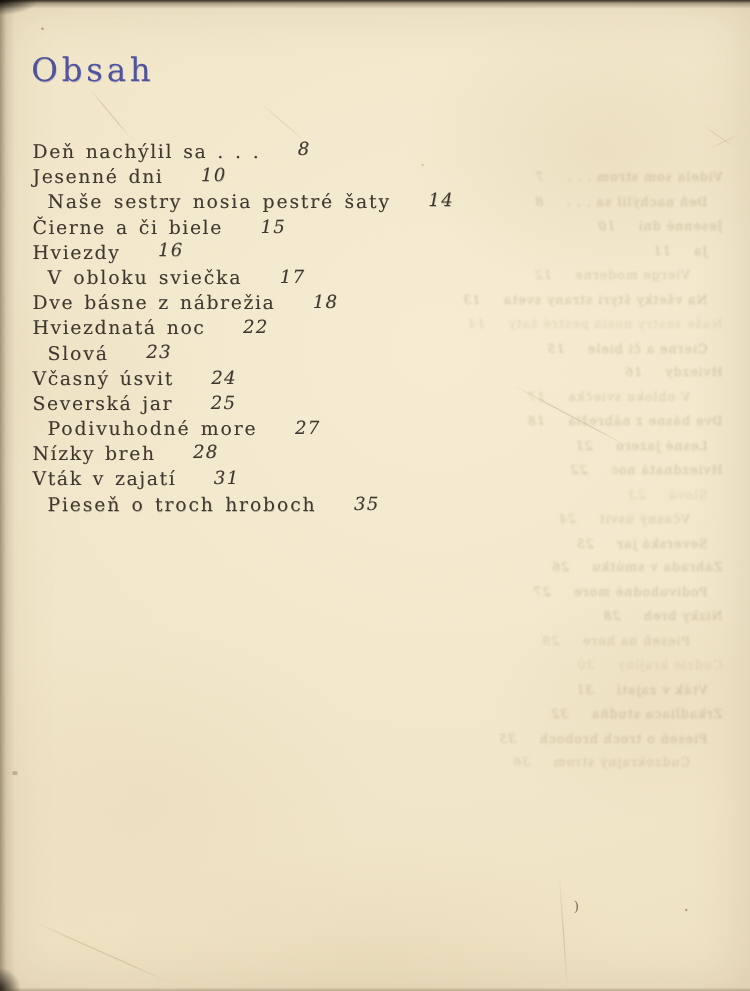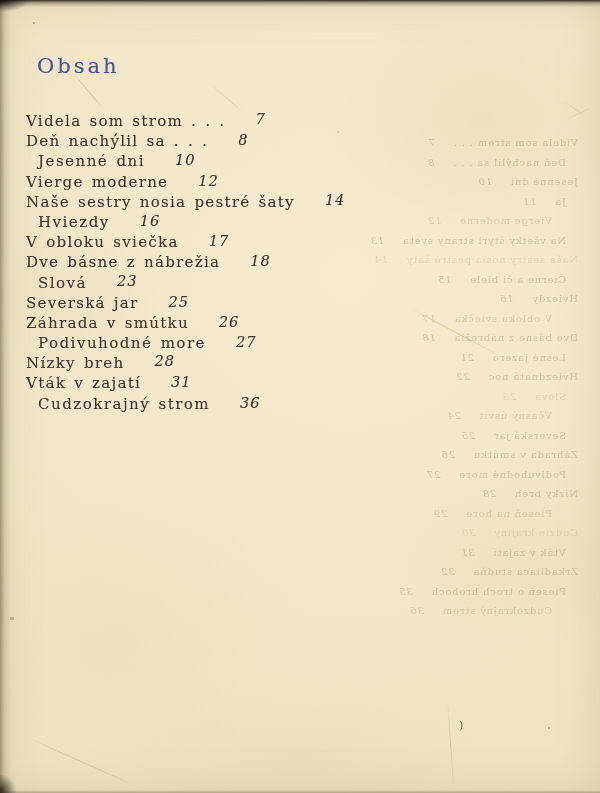--- a/index.html
+++ b/index.html
@@ -43,22 +43,22 @@
     position: absolute; bottom: 0; left: 0; width: 16px; height: 18px;
     background: radial-gradient(ellipse at 0 100%, rgba(12,9,5,0.85), transparent 75%);
   }
   .edge-bottom {
     position: absolute; bottom: 0; left: 0; right: 0; height: 3px;
     background: linear-gradient(0deg, rgba(90,72,46,0.35), rgba(90,72,46,0));
   }
 
   
   .title {
-    position: absolute; left: 25px; top: 42px; margin: 12px;
-    font-size: 21px; font-weight: normal;
+    position: absolute; left: 25px; top: 42px; margin: 0;
+    font-size: 26px; font-weight: normal;
     letter-spacing: 3px;
     color: var(--title-color, #4f549d);
     text-shadow: 0.4px 0.4px 0 rgba(79,84,157,0.35);
   }
 
   
   .toc {
     position: absolute; left: 26px; top: 112px; width: 340px;
     color: var(--text-color, #3f382f);
   }
@@ -163,89 +163,89 @@
       <div class="ghost-line"><span>Cudzie krajiny</span><span class="gn">30</span></div>
       <div class="ghost-line"><span>Vták v zajatí</span><span class="gn">31</span></div>
       <div class="ghost-line"><span>Zrkadliaca studňa</span><span class="gn">32</span></div>
       <div class="ghost-line"><span>Pieseň o troch hroboch</span><span class="gn">35</span></div>
       <div class="ghost-line"><span>Cudzokrajný strom</span><span class="gn">36</span></div>
     </div>
 
   <h1 class="title">Obsah</h1>
 
   <div class="toc">
-    <div class="toc-row">
-      <span class="t">Videla som strom . . .</span><span class="n">7</span>
-    </div>
 
     <div class="toc-row">
       <span class="t">Deň nachýlil sa . . .</span><span class="n">8</span>
     </div>
 
     <div class="toc-row">
       <span class="t">Jesenné dni</span><span class="n">10</span>
     </div>
 
 
-    <div class="toc-row">
-      <span class="t">Vierge moderne</span><span class="n">12</span>
-    </div>
 
 
     <div class="toc-row">
       <span class="t">Naše sestry nosia pestré šaty</span><span class="n">14</span>
     </div>
 
+    <div class="toc-row">
+      <span class="t">Čierne a či biele</span><span class="n">15</span>
+    </div>
 
     <div class="toc-row">
       <span class="t">Hviezdy</span><span class="n">16</span>
     </div>
 
     <div class="toc-row">
       <span class="t">V obloku sviečka</span><span class="n">17</span>
     </div>
 
     <div class="toc-row">
       <span class="t">Dve básne z nábrežia</span><span class="n">18</span>
     </div>
 
 
+    <div class="toc-row">
+      <span class="t">Hviezdnatá noc</span><span class="n">22</span>
+    </div>
 
     <div class="toc-row">
       <span class="t">Slová</span><span class="n">23</span>
     </div>
 
+    <div class="toc-row">
+      <span class="t">Včasný úsvit</span><span class="n">24</span>
+    </div>
 
     <div class="toc-row">
       <span class="t">Severská jar</span><span class="n">25</span>
     </div>
 
-    <div class="toc-row">
-      <span class="t">Záhrada v smútku</span><span class="n">26</span>
-    </div>
 
     <div class="toc-row">
       <span class="t">Podivuhodné more</span><span class="n">27</span>
     </div>
 
     <div class="toc-row">
       <span class="t">Nízky breh</span><span class="n">28</span>
     </div>
 
 
 
     <div class="toc-row">
       <span class="t">Vták v zajatí</span><span class="n">31</span>
     </div>
 
 
-
-    <div class="toc-row">
-      <span class="t">Cudzokrajný strom</span><span class="n">36</span>
-    </div>
+    <div class="toc-row">
+      <span class="t">Pieseň o troch hroboch</span><span class="n">35</span>
+    </div>
+
   </div>
 
   <div class="edge-top"></div>
   <div class="edge-left"></div>
   <div class="corner-tl"></div>
   <div class="corner-bl"></div>
   <div class="edge-bottom"></div>
 
   <div class="scratch s1"></div>
   <div class="scratch s2"></div>

